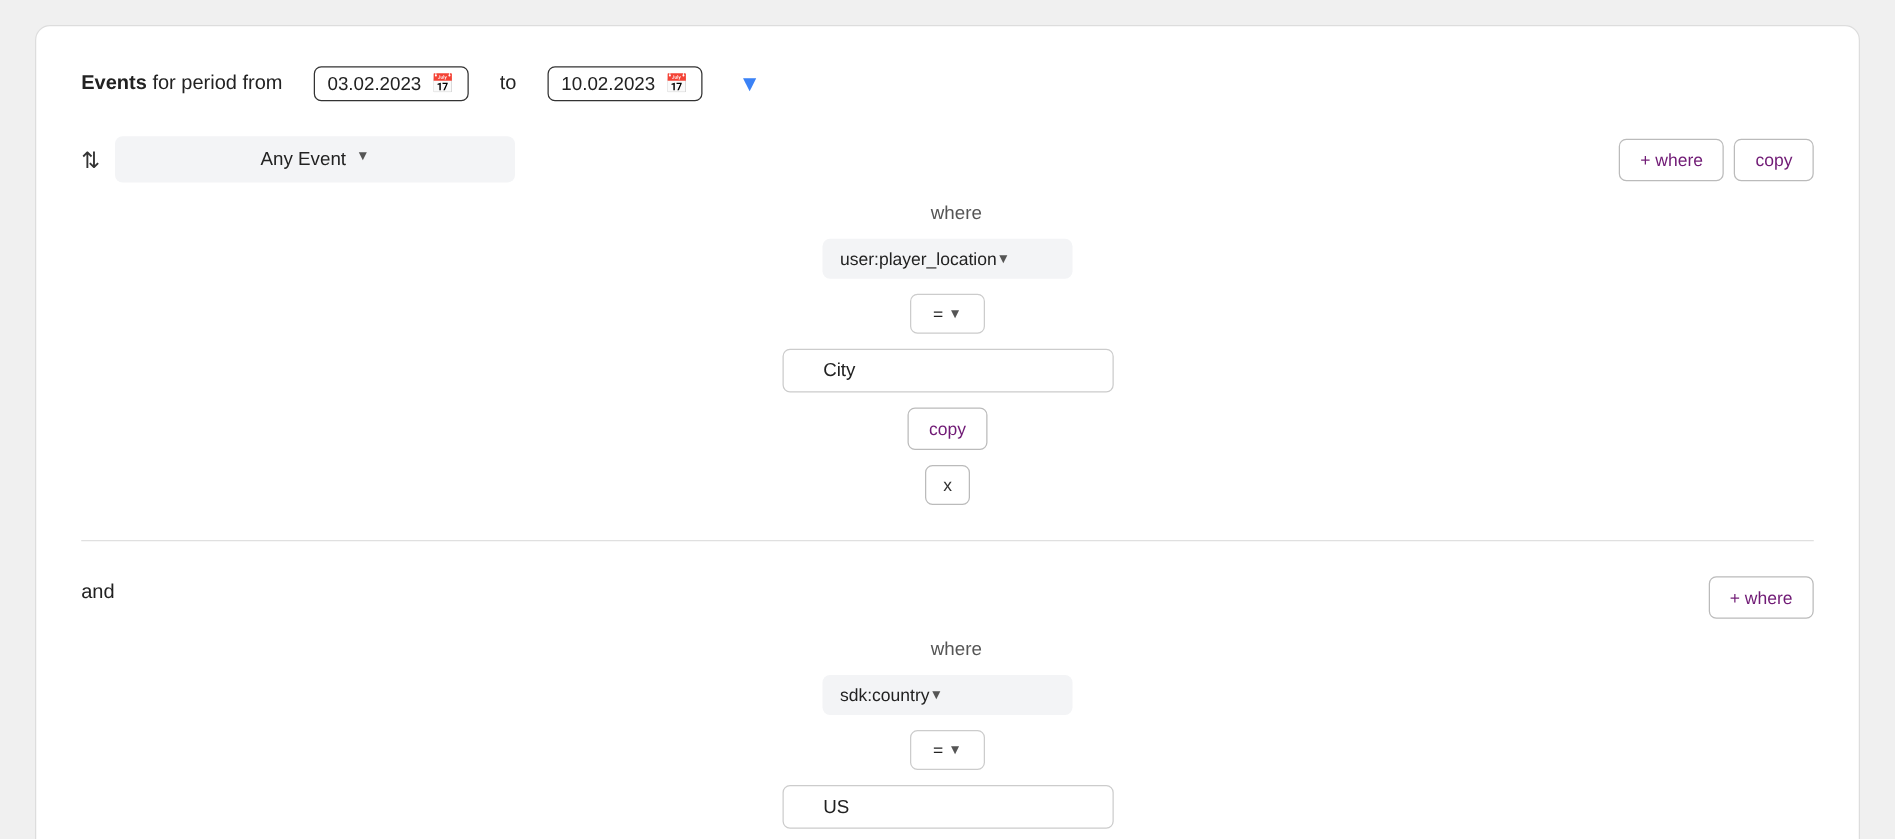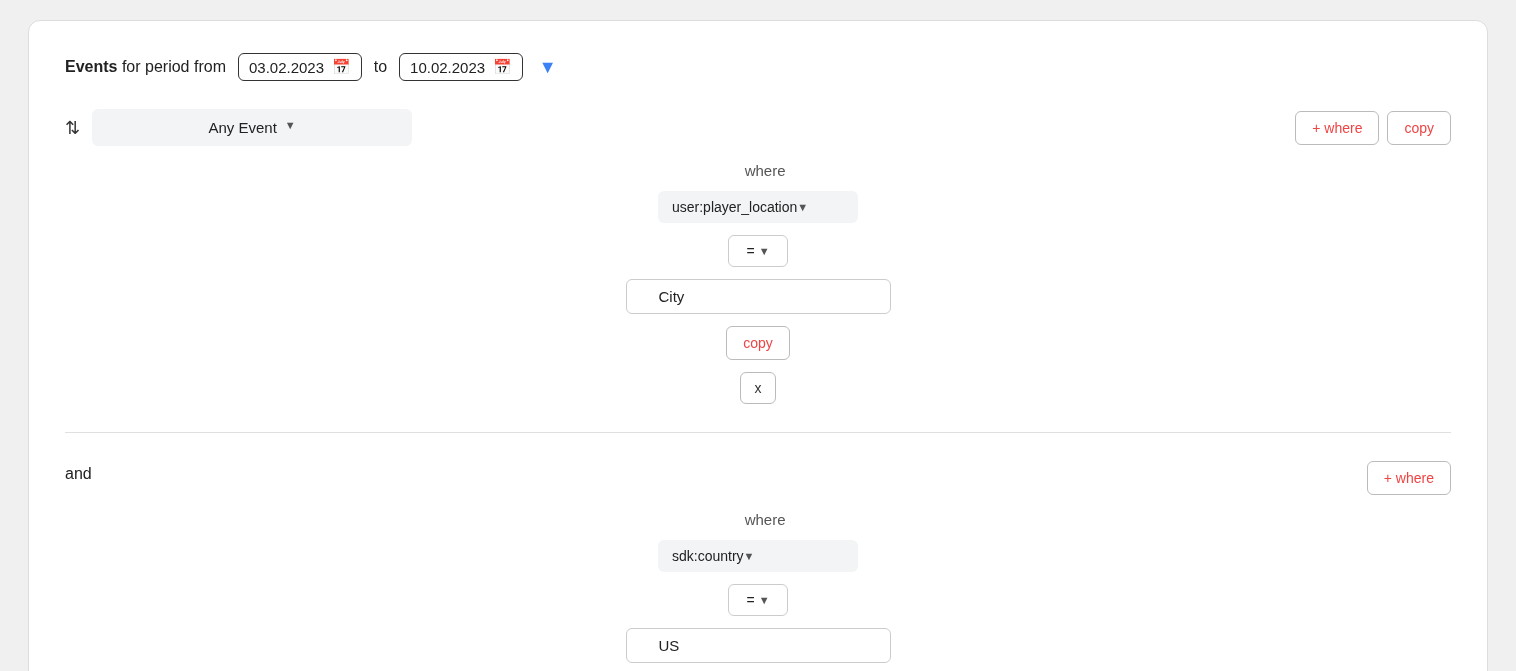--- a/index.html
+++ b/index.html
@@ -24,21 +24,21 @@
       border-radius: 12px;
       padding: 32px 36px;
       width: 1460px;
       min-height: 620px;
     }
 
     
     .header-row {
       display: flex;
       align-items: center;
-      gap: 12px;
+      gap: 25px;
       margin-bottom: 28px;
     }
 
     .header-text {
       font-size: 16px;
       color: #222;
     }
 
     .header-text strong {
       font-weight: 700;
@@ -110,21 +110,21 @@
       align-items: center;
       gap: 8px;
     }
 
     .btn-outline {
       border: 1.5px solid #bbb;
       border-radius: 6px;
       background: #fff;
       padding: 8px 16px;
       font-size: 14px;
-      color: #ef4444;
+      color: #701a75;
       cursor: pointer;
     }
 
     
     .where-row {
       display: flex;
       align-items: center;
       gap: 12px;
       flex-direction: column;
     }

